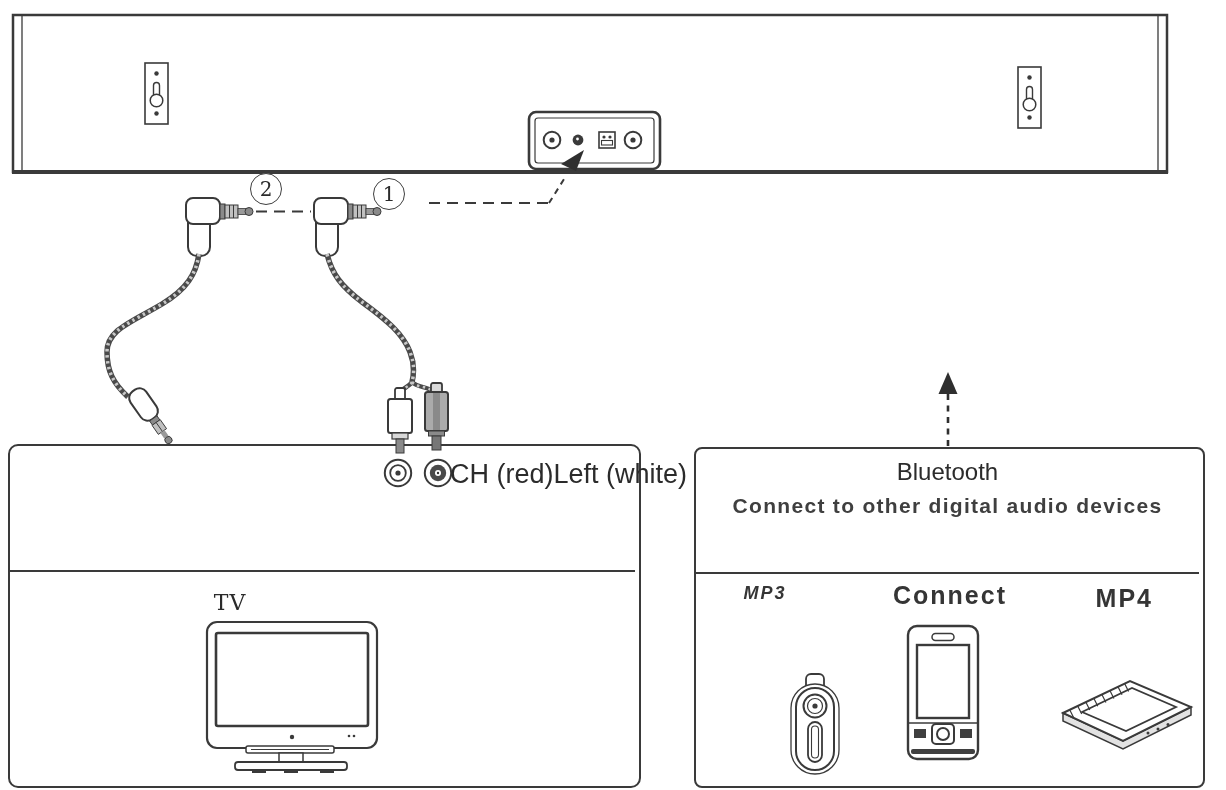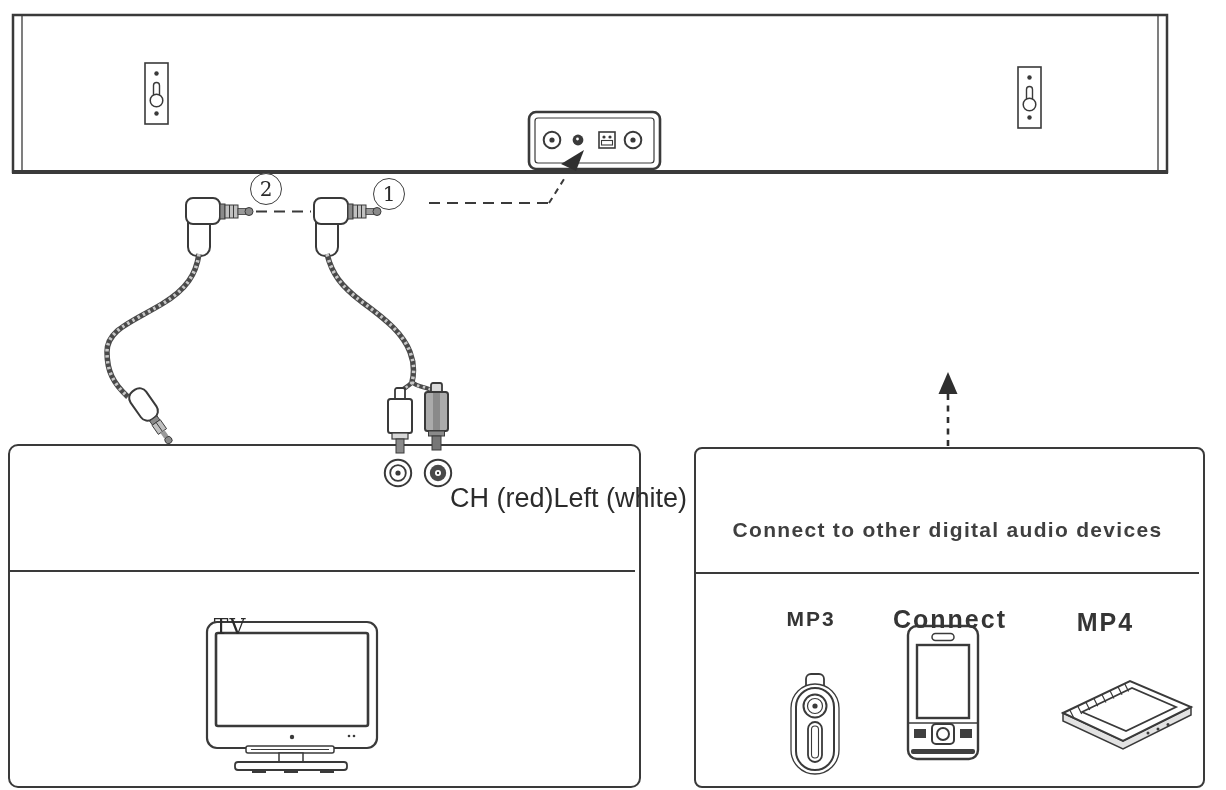--- a/index.html
+++ b/index.html
@@ -1,21 +1,21 @@
 <!DOCTYPE html>
 <html><head>
 <meta charset="utf-8">
 <style>
   html,body{margin:0;padding:0;background:#fff;}
   #stage{position:relative;width:1226px;height:790px;background:#ffffff;overflow:hidden;
          font-family:"Liberation Sans",sans-serif;}
   #stage svg{position:absolute;left:0;top:0;z-index:2;}
   .box{position:absolute;border:2.2px solid #3a3a3a;background:transparent;z-index:1;}
   .divider{position:absolute;border-top:2.2px solid #3a3a3a;height:0;z-index:1;}
-  .txt{position:absolute;color:#2b2b2b;white-space:nowrap;z-index:3;line-height:1.15;margin-top:24px;}
+  .txt{position:absolute;color:#2b2b2b;white-space:nowrap;z-index:3;line-height:1.15;}
   .center{text-align:center;}
   .callout{position:absolute;width:30px;height:30px;border:1.7px solid #3f3f3f;border-radius:50%;
            background:#fff;z-index:3;display:flex;align-items:center;justify-content:center;
            font-family:"DejaVu Serif",serif;font-size:20px;color:#2b2b2b;}
   .bold{font-weight:bold;}
 </style>
 </head>
 <body>
 
 <div id="stage">
@@ -193,19 +193,20 @@
   </div>
   <div class="callout" style="left:373px;top:178px;">
     <span>1</span>
   </div>
 
   <div class="txt" style="left:450px;top:459px;font-size:27px;">CH (red)Left (white)</div>
 
 
   <div class="txt center" style="left:180px;top:590px;width:100px;font-size:22px;font-family:'DejaVu Serif',serif;letter-spacing:1px;">TV</div>
 
+  <div class="txt center" style="left:694px;top:458px;width:507px;font-size:24px;">Bluetooth</div>
   <div class="txt center bold" style="left:694px;top:494px;width:507px;font-size:21px;letter-spacing:1.3px;color:#3f3f3f;">Connect to other digital audio devices</div>
 
-  <div class="txt center bold" style="left:766px;top:583px;width:90px;font-size:21px;letter-spacing:2px;color:#353535;">MP3</div>
+  <div class="txt center bold" style="left:720px;top:583px;width:90px;font-size:18px;letter-spacing:2px;color:#353535;font-style:italic;">MP3</div>
   <div class="txt center bold" style="left:893px;top:581px;width:100px;font-size:25px;letter-spacing:2px;color:#353535;">Connect</div>
-  <div class="txt center bold" style="left:1058px;top:584px;width:95px;font-size:25px;letter-spacing:2px;color:#353535;">MP4</div>
+  <div class="txt center bold" style="left:1058px;top:584px;width:95px;font-size:25px;letter-spacing:2px;color:#353535;text-align:right;">MP4</div>
 
 </div>
 
 </body></html>

